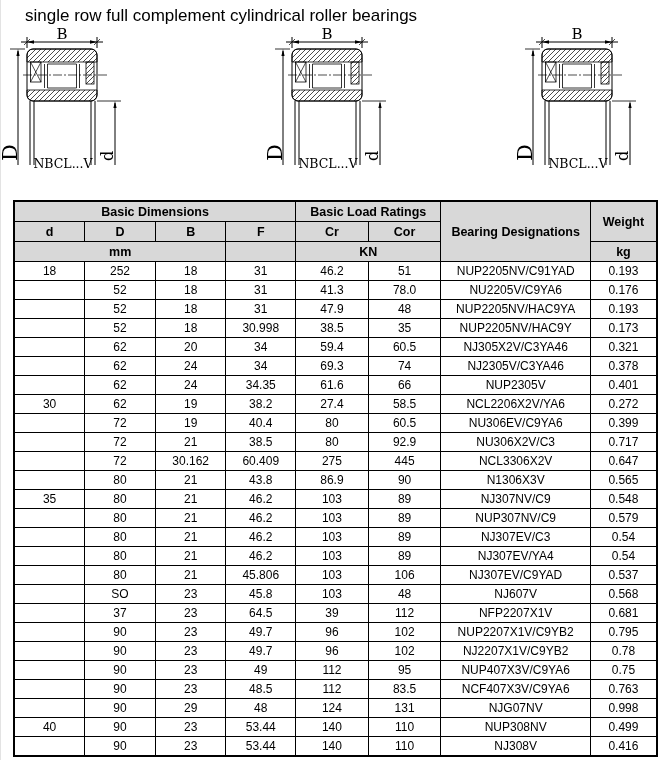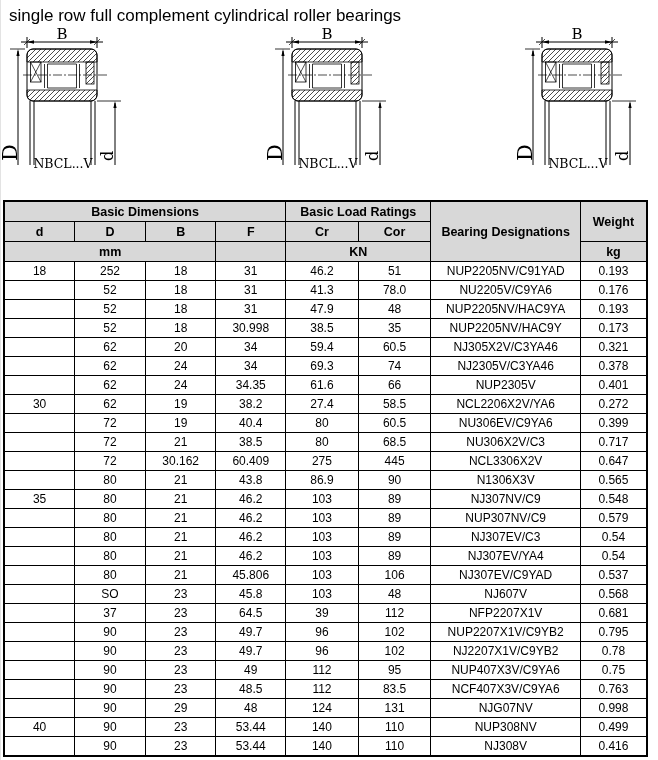--- a/index.html
+++ b/index.html
@@ -7,34 +7,34 @@
     --header-bg:#d8d8d8;
     --text-color:#000000;
   }
   html,body{margin:0;padding:0;}
   body{
     width:658px;height:760px;overflow:hidden;background:#ffffff;
     font-family:"Liberation Sans",sans-serif;color:var(--text-color);
     border-left:1px solid #e3e3e3;box-sizing:border-box;
   }
   .page-title{
-    font-size:17px;padding:6px 0 2px 8px;white-space:nowrap;
+    font-size:17px;padding:6px 0 2px 24px;white-space:nowrap;
   }
   .drawings{
     position:relative;height:172px;width:658px;
   }
   .drawing{
     position:absolute;top:0;width:160px;height:160px;
   }
   .drawing:nth-child(1){left:-4px;}
   .drawing:nth-child(2){left:261px;}
   .drawing:nth-child(3){left:511px;}
   .bearing-svg line,.bearing-svg rect,.bearing-svg path{stroke:#000;}
   table.catalog{
-    border-collapse:collapse;margin-left:2px;width:645px;
+    border-collapse:collapse;margin-left:12px;width:645px;
     table-layout:fixed;border:2px solid var(--border-color);
   }
   table.catalog th,table.catalog td{
     border:1px solid var(--border-color);
     text-align:center;vertical-align:middle;
     padding:0;overflow:hidden;white-space:nowrap;
   }
   table.catalog th{
     background:var(--header-bg);font-weight:bold;font-size:12.5px;height:19px;
   }
@@ -337,21 +337,21 @@
         <td>60.5</td>
         <td>NU306EV/C9YA6</td>
         <td>0.399</td>
       </tr>
       <tr>
         <td></td>
         <td>72</td>
         <td>21</td>
         <td>38.5</td>
         <td>80</td>
-        <td>68.5</td>
+        <td>92.9</td>
         <td>NU306X2V/C3</td>
         <td>0.717</td>
       </tr>
       <tr>
         <td></td>
         <td>72</td>
         <td>30.162</td>
         <td>60.409</td>
         <td>275</td>
         <td>445</td>

